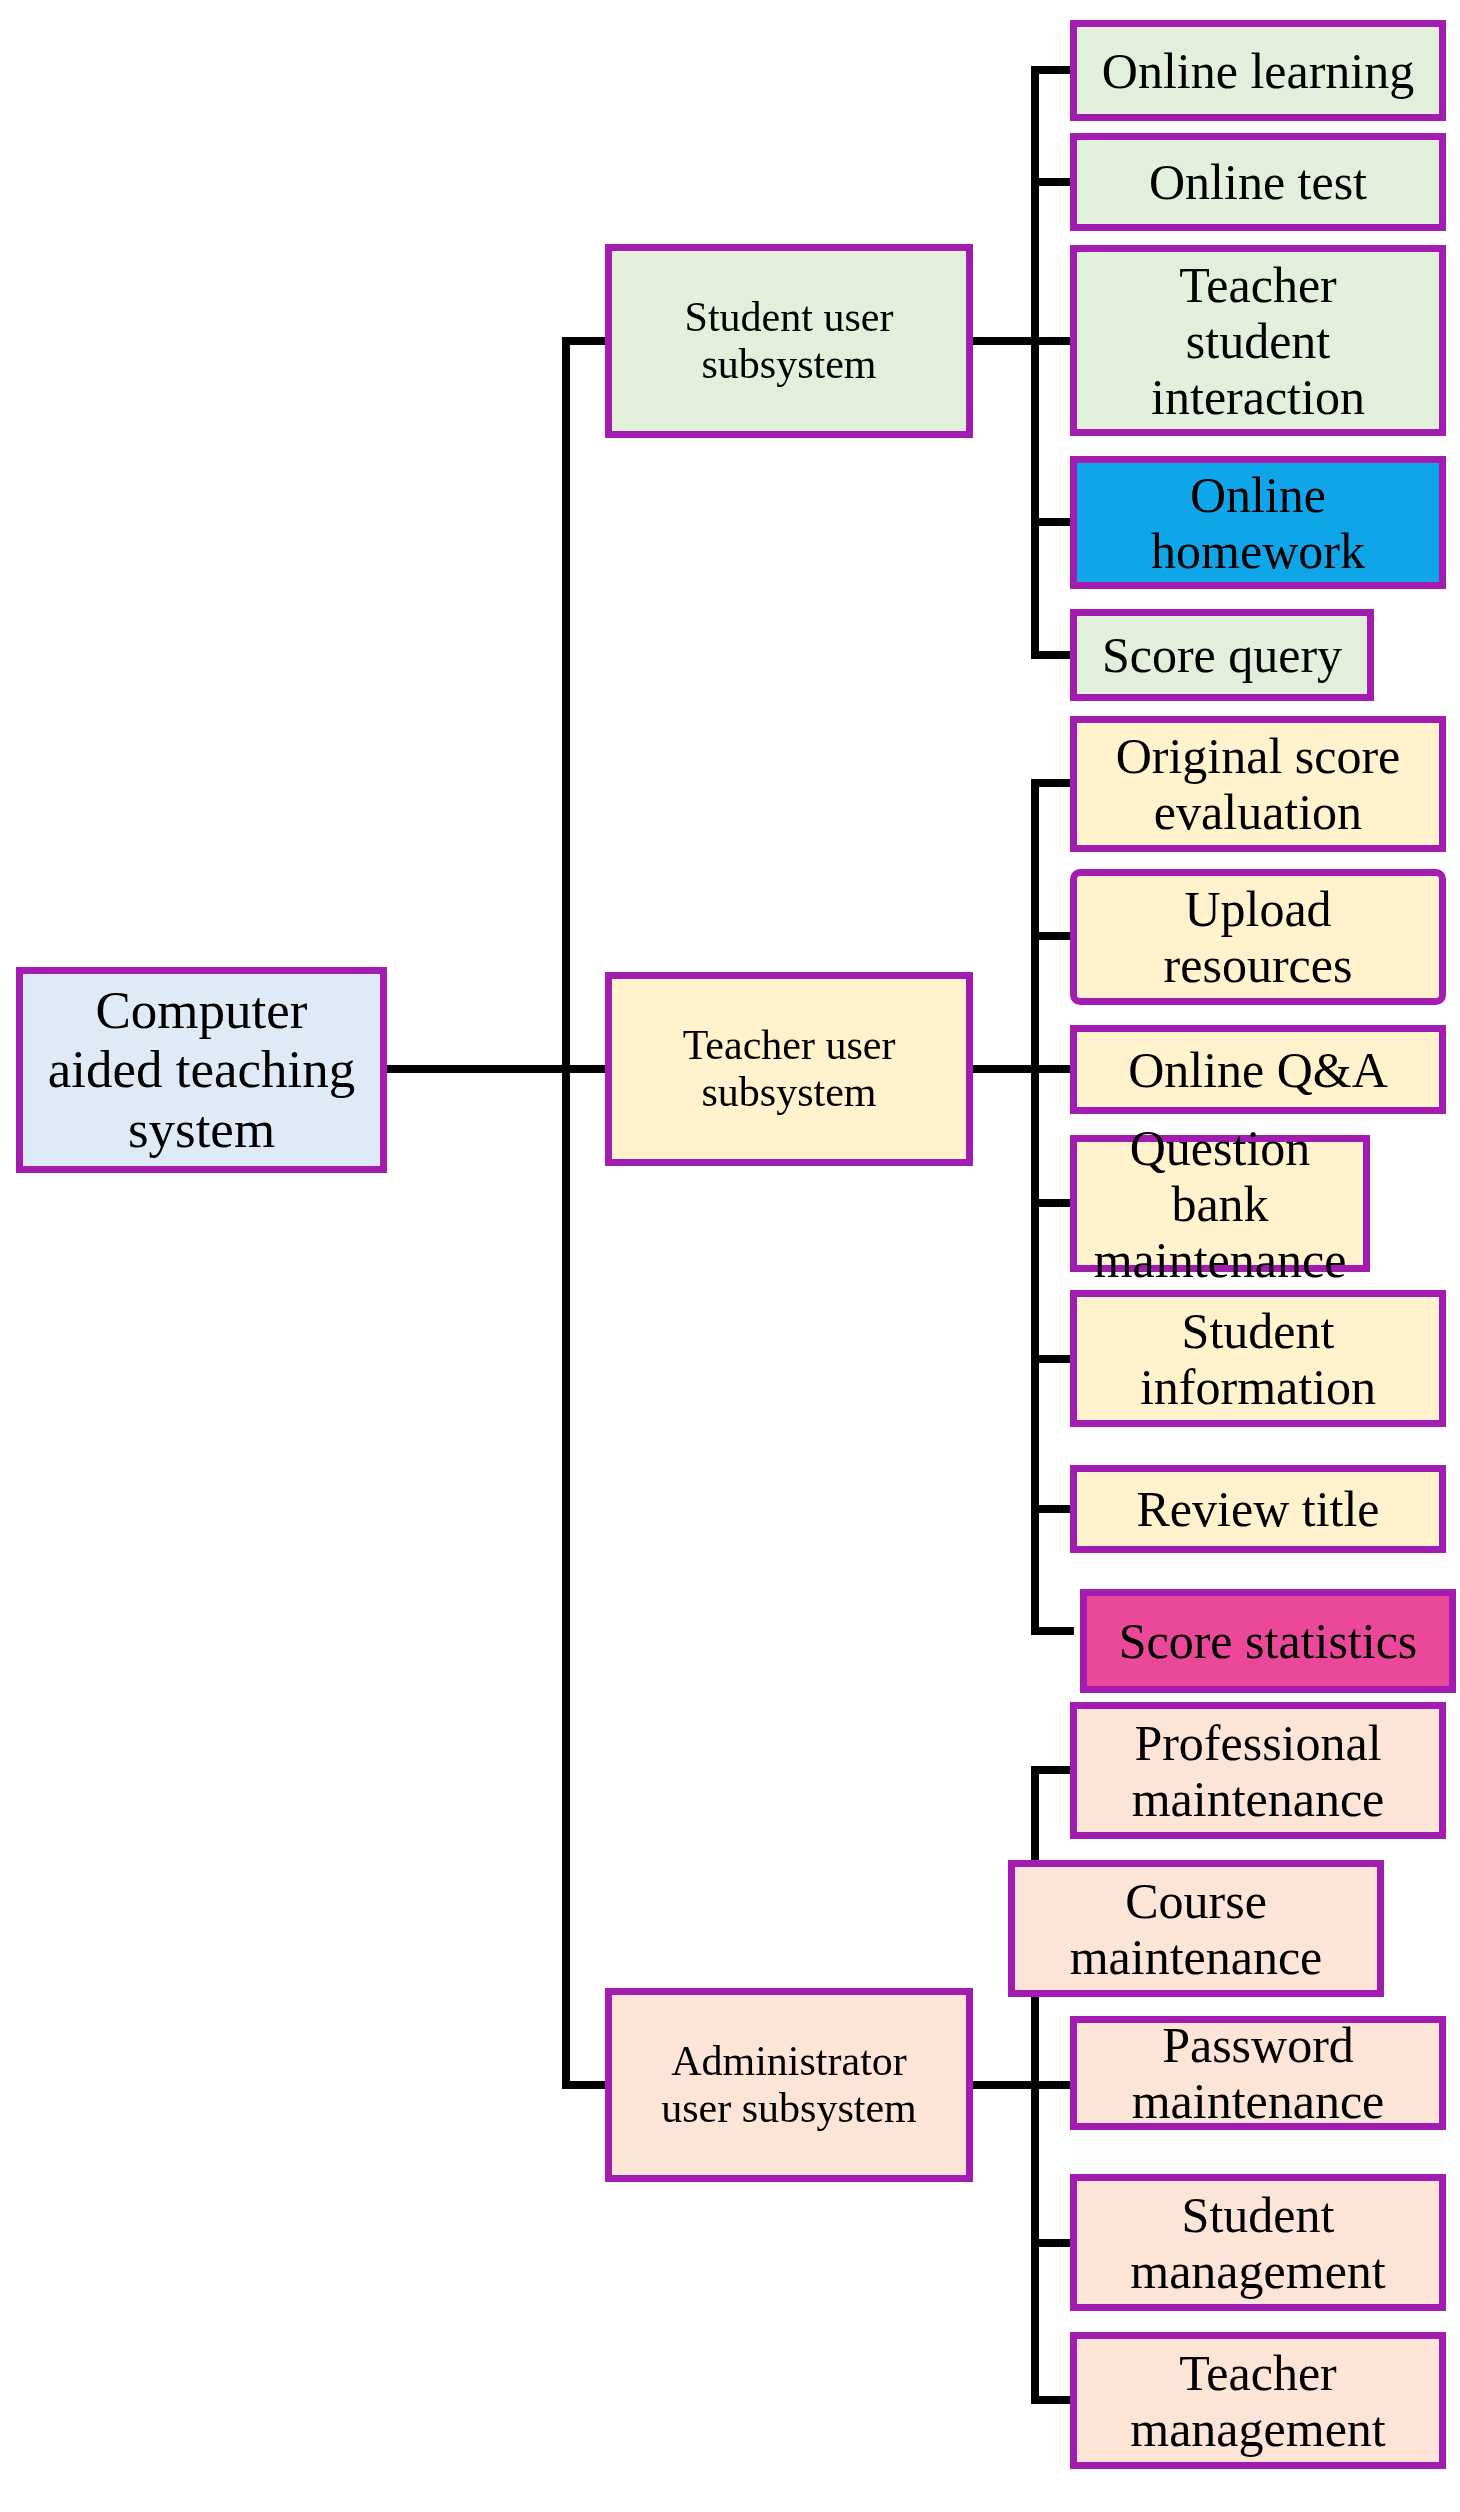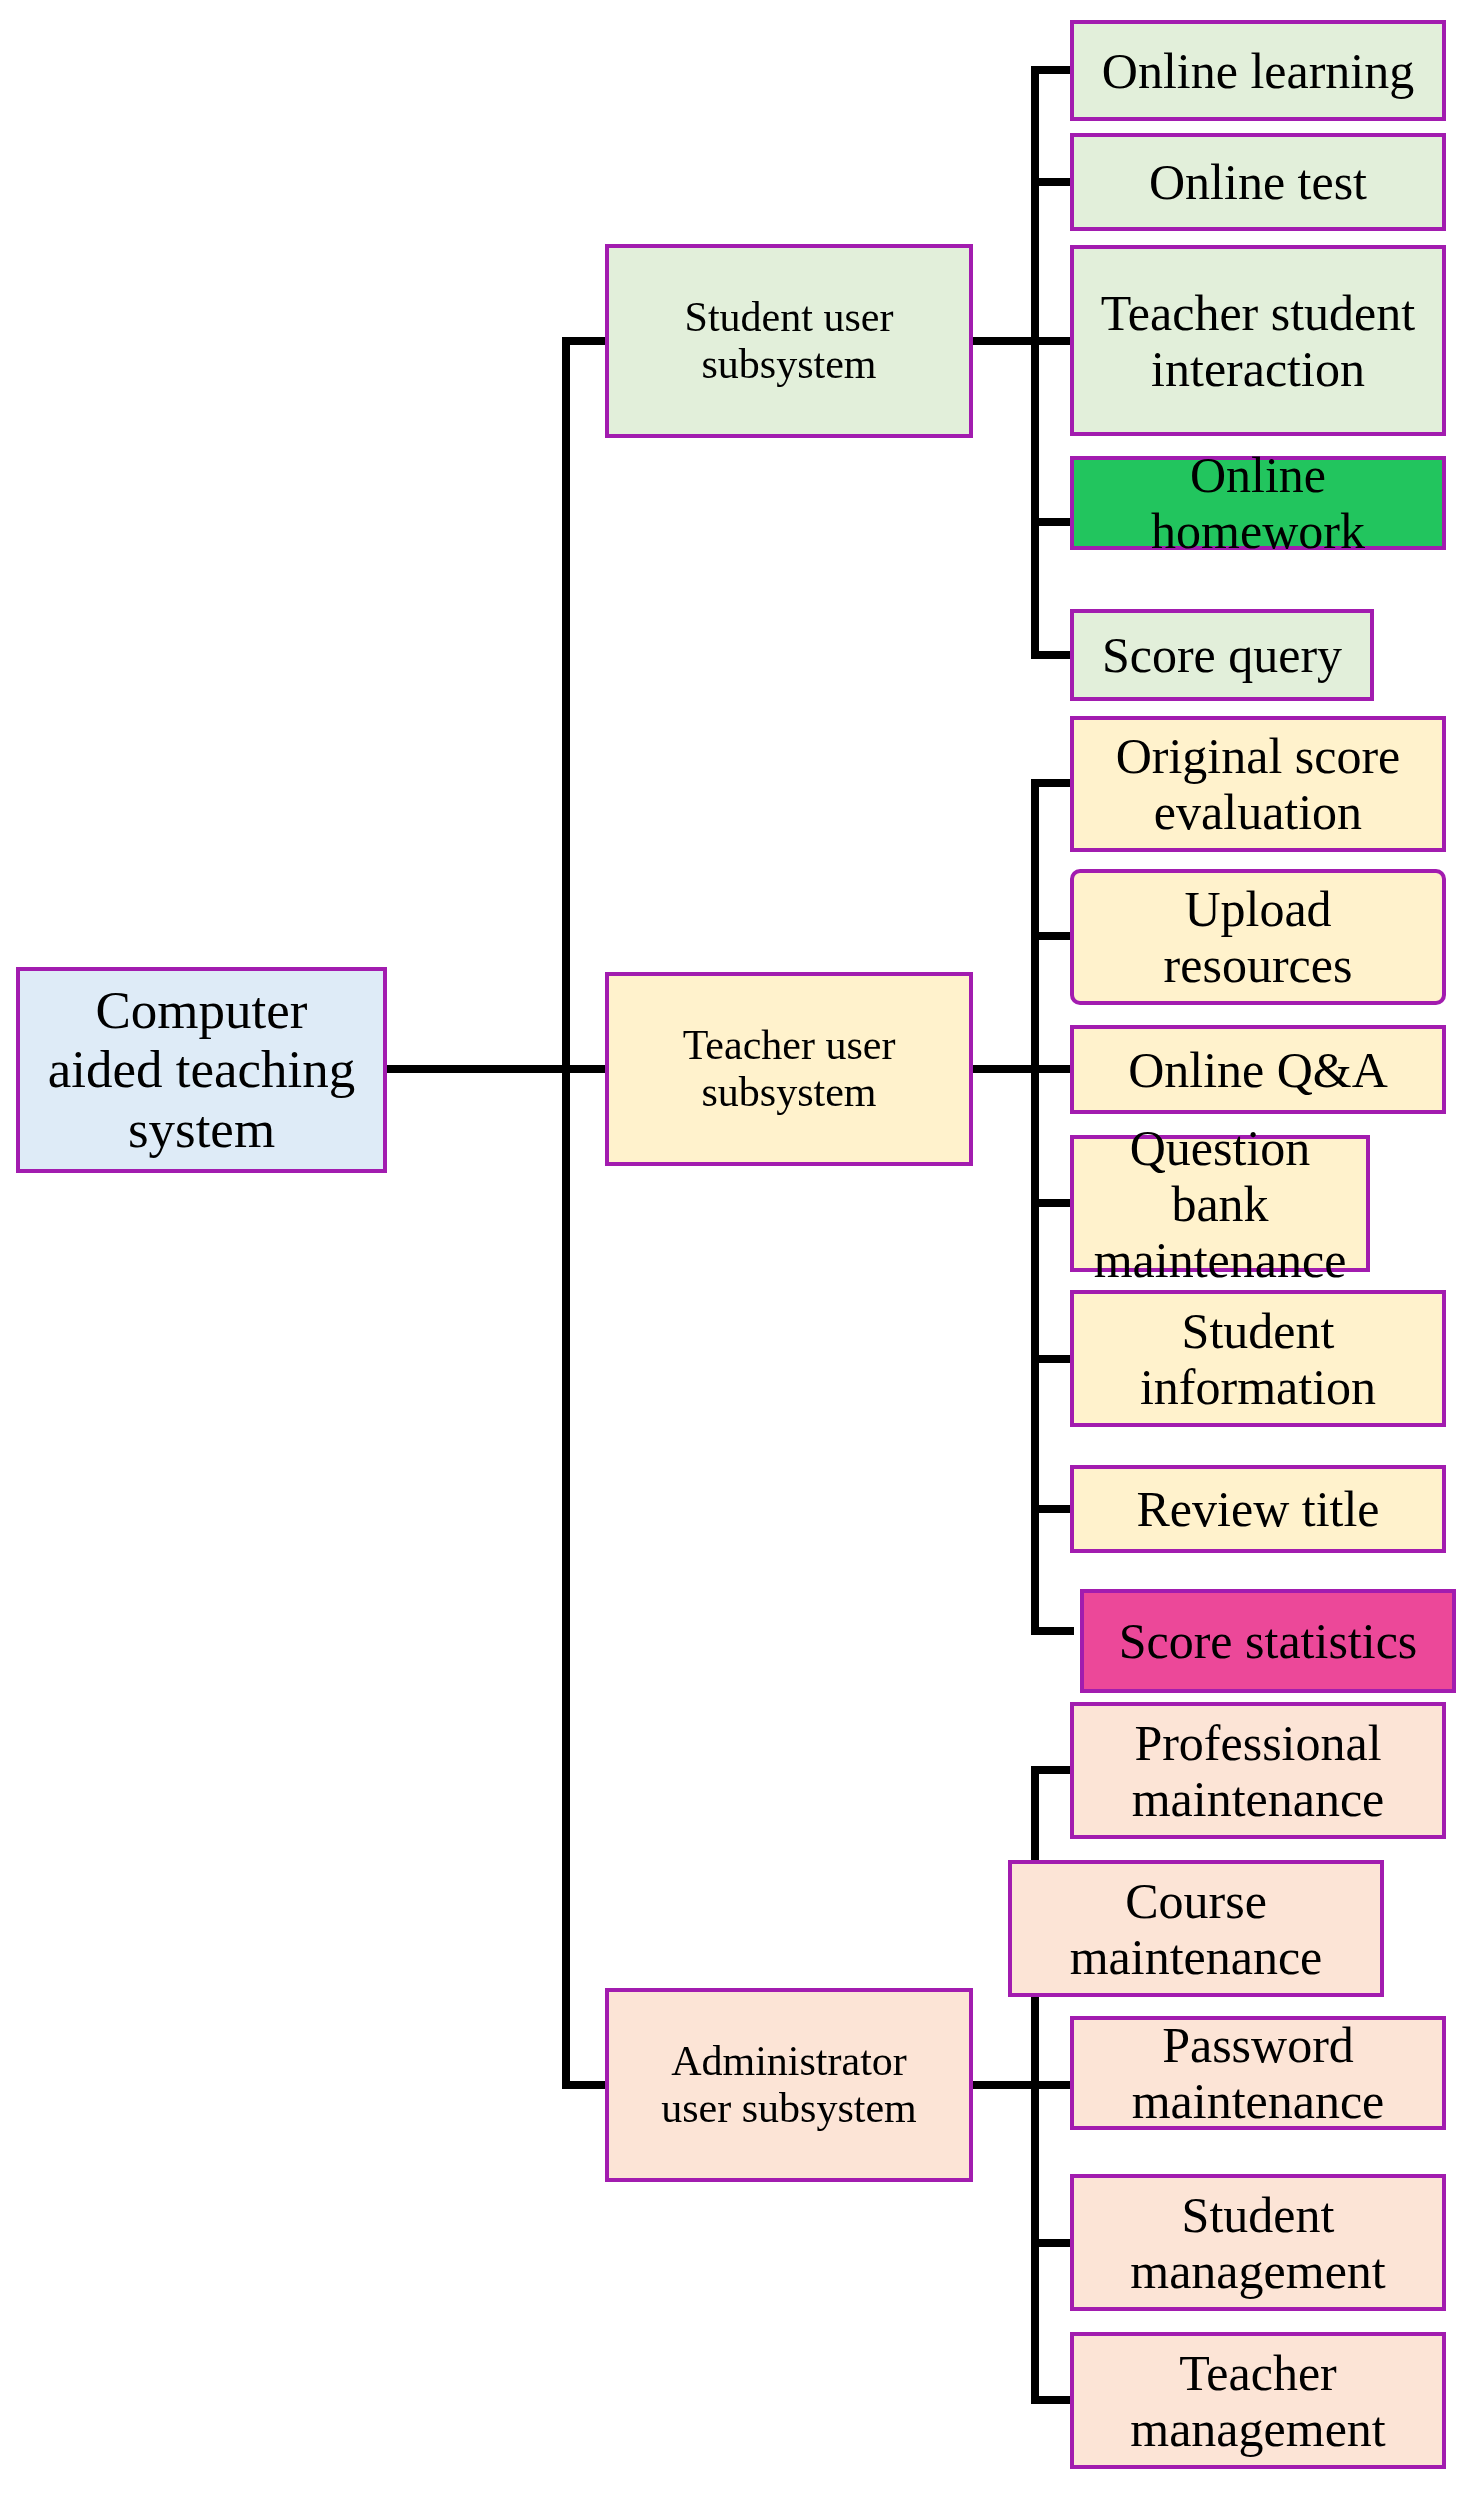--- a/index.html
+++ b/index.html
@@ -1,21 +1,21 @@
 <!DOCTYPE html>
 <html style="font-size:9.2px"><head>
 <meta charset="utf-8">
 <style>
   html,body{margin:0;padding:0;background:#ffffff;}
   body{width:1460px;height:2512px;position:relative;font-family:"Liberation Serif",serif;}
   .canvas{position:absolute;left:0;top:0;width:1460px;height:2512px;}
   .node{
     position:absolute;
     box-sizing:border-box;
-    border:4px solid #a21caf;
+    border:7px solid #a21caf;
     display:flex;
     align-items:center;
     justify-content:center;
     text-align:center;
     color:#000;
     padding:0 24px;
     line-height:1.12;
   }
   .leaf{font-size:50px;}
   .parent{font-size:42px;}
@@ -64,21 +64,21 @@
 
   <div class="node rootnode" style="left: 16px; top: 967px; width: 371px; height: 206px; background: rgb(222, 235, 247);">Computer aided teaching system</div>
 
   <div class="node parent" style="left: 605px; top: 244px; width: 368px; height: 194px; background: rgb(226, 239, 218);">Student user subsystem</div>
   <div class="node parent" style="left: 605px; top: 972px; width: 368px; height: 194px; background: rgb(255, 242, 204);">Teacher user subsystem</div>
   <div class="node parent" style="left: 605px; top: 1988px; width: 368px; height: 194px; background: rgb(252, 228, 214);">Administrator user subsystem</div>
 
   <div class="node leaf" style="left: 1070px; top: 20px; width: 376px; height: 101px; background: rgb(226, 239, 218);">Online learning</div>
   <div class="node leaf" style="left: 1070px; top: 133px; width: 376px; height: 98px; background: rgb(226, 239, 218);">Online test</div>
   <div class="node leaf" style="left: 1070px; top: 245px; width: 376px; height: 191px; background: rgb(226, 239, 218);">Teacher student interaction</div>
-  <div class="node leaf" style="left: 1070px; top: 456px; width: 376px; height: 94px; background: #22c55e;">Online homework</div>
+  <div class="node leaf" style="left: 1070px; top: 456px; width: 376px; height: 133px; background: #0ea5e9;">Online homework</div>
   <div class="node leaf" style="left: 1070px; top: 609px; width: 304px; height: 92px; background: rgb(226, 239, 218);">Score query</div>
 
   <div class="node leaf" style="left: 1070px; top: 716px; width: 376px; height: 136px; background: rgb(255, 242, 204);">Original score evaluation</div>
   <div class="node leaf" style="left: 1070px; top: 869px; width: 376px; height: 136px; background: rgb(255, 242, 204); border-radius: 10px;">Upload resources</div>
   <div class="node leaf" style="left: 1070px; top: 1025px; width: 376px; height: 89px; background: rgb(255, 242, 204);">Online Q&amp;A</div>
   <div class="node leaf" style="left: 1070px; top: 1135px; width: 300px; height: 137px; background: rgb(255, 242, 204);">Question bank maintenance</div>
   <div class="node leaf" style="left: 1070px; top: 1290px; width: 376px; height: 137px; background: rgb(255, 242, 204);">Student information</div>
   <div class="node leaf" style="left: 1070px; top: 1465px; width: 376px; height: 88px; background: rgb(255, 242, 204);">Review title</div>
   <div class="node leaf" style="left: 1070px; top: 1589px; width: 376px; height: 104px; background: #ec4899; margin-left: 10px;">Score statistics</div>
 

